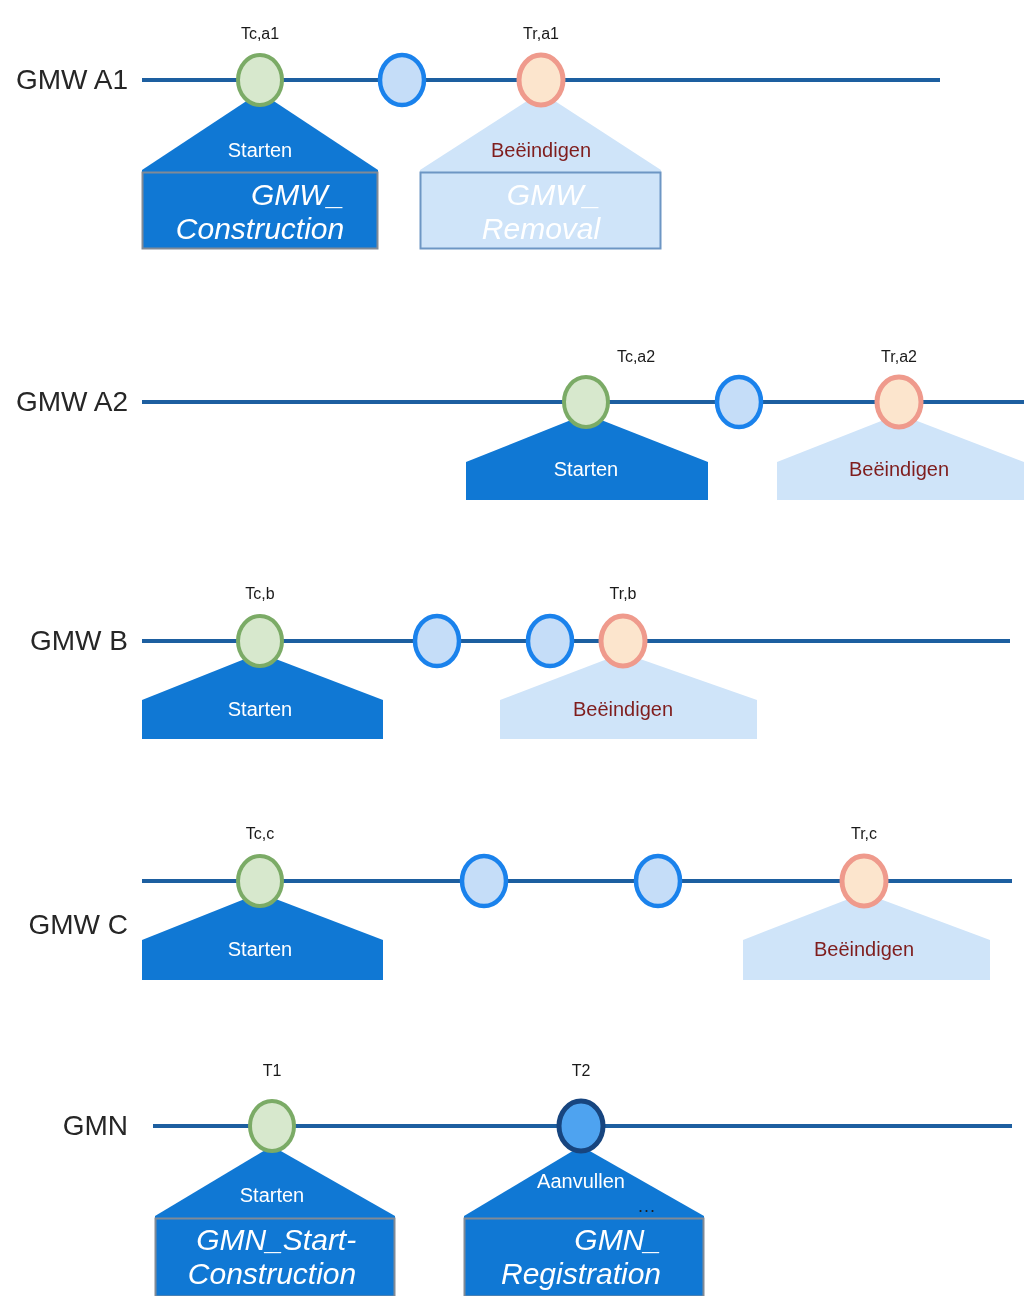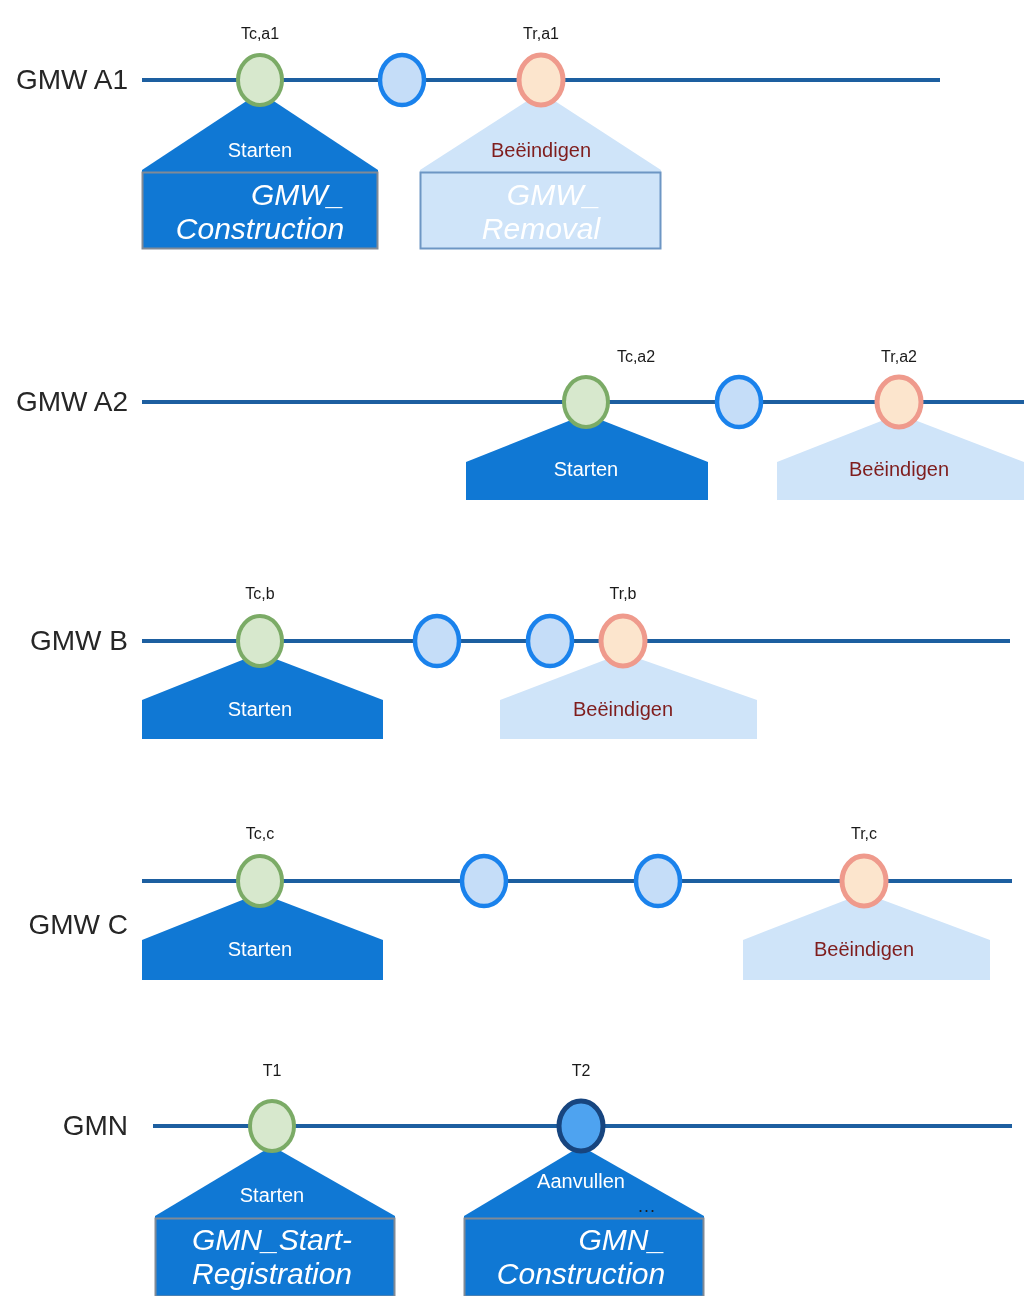--- a/index.html
+++ b/index.html
@@ -117,22 +117,22 @@
       <div class="tick-label" style="left: 260px; top: 585px;">Tc,b</div>
       <div class="tick-label" style="left: 623px; top: 585px;">Tr,b</div>
       <div class="row-label" style="right: 896px; top: 641px;">GMW B</div>
       <div class="banner-text" style="left: 260px; top: 939px;">Starten</div>
       <div class="banner-text light" style="left: 864px; top: 939px;">Beëindigen</div>
       <div class="tick-label" style="left: 260px; top: 825px;">Tc,c</div>
       <div class="tick-label" style="left: 864px; top: 825px;">Tr,c</div>
       <div class="row-label" style="right: 896px; top: 881px; margin-top: 44px;">GMW C</div>
       <div class="banner-text" style="left: 272px; top: 1185px;">Starten</div>
       <div class="box-text" style="left: 272px; top: 1223px;">GMN_Start-
-Registration</div>
+Construction</div>
       <div class="banner-text" style="left: 581px; top: 1171px;">Aanvullen</div>
       <div class="ellipsis" style="left: 638px; top: 1197px;">...</div>
       <div class="box-text" style="left: 581px; top: 1223px;">GMN_
-Construction</div>
+Registration</div>
       <div class="tick-label" style="left: 272px; top: 1062px;">T1</div>
       <div class="tick-label" style="left: 581px; top: 1062px;">T2</div>
       <div class="row-label" style="right: 896px; top: 1126px;">GMN</div>
     </div>
 </div>
 
 </body></html>

